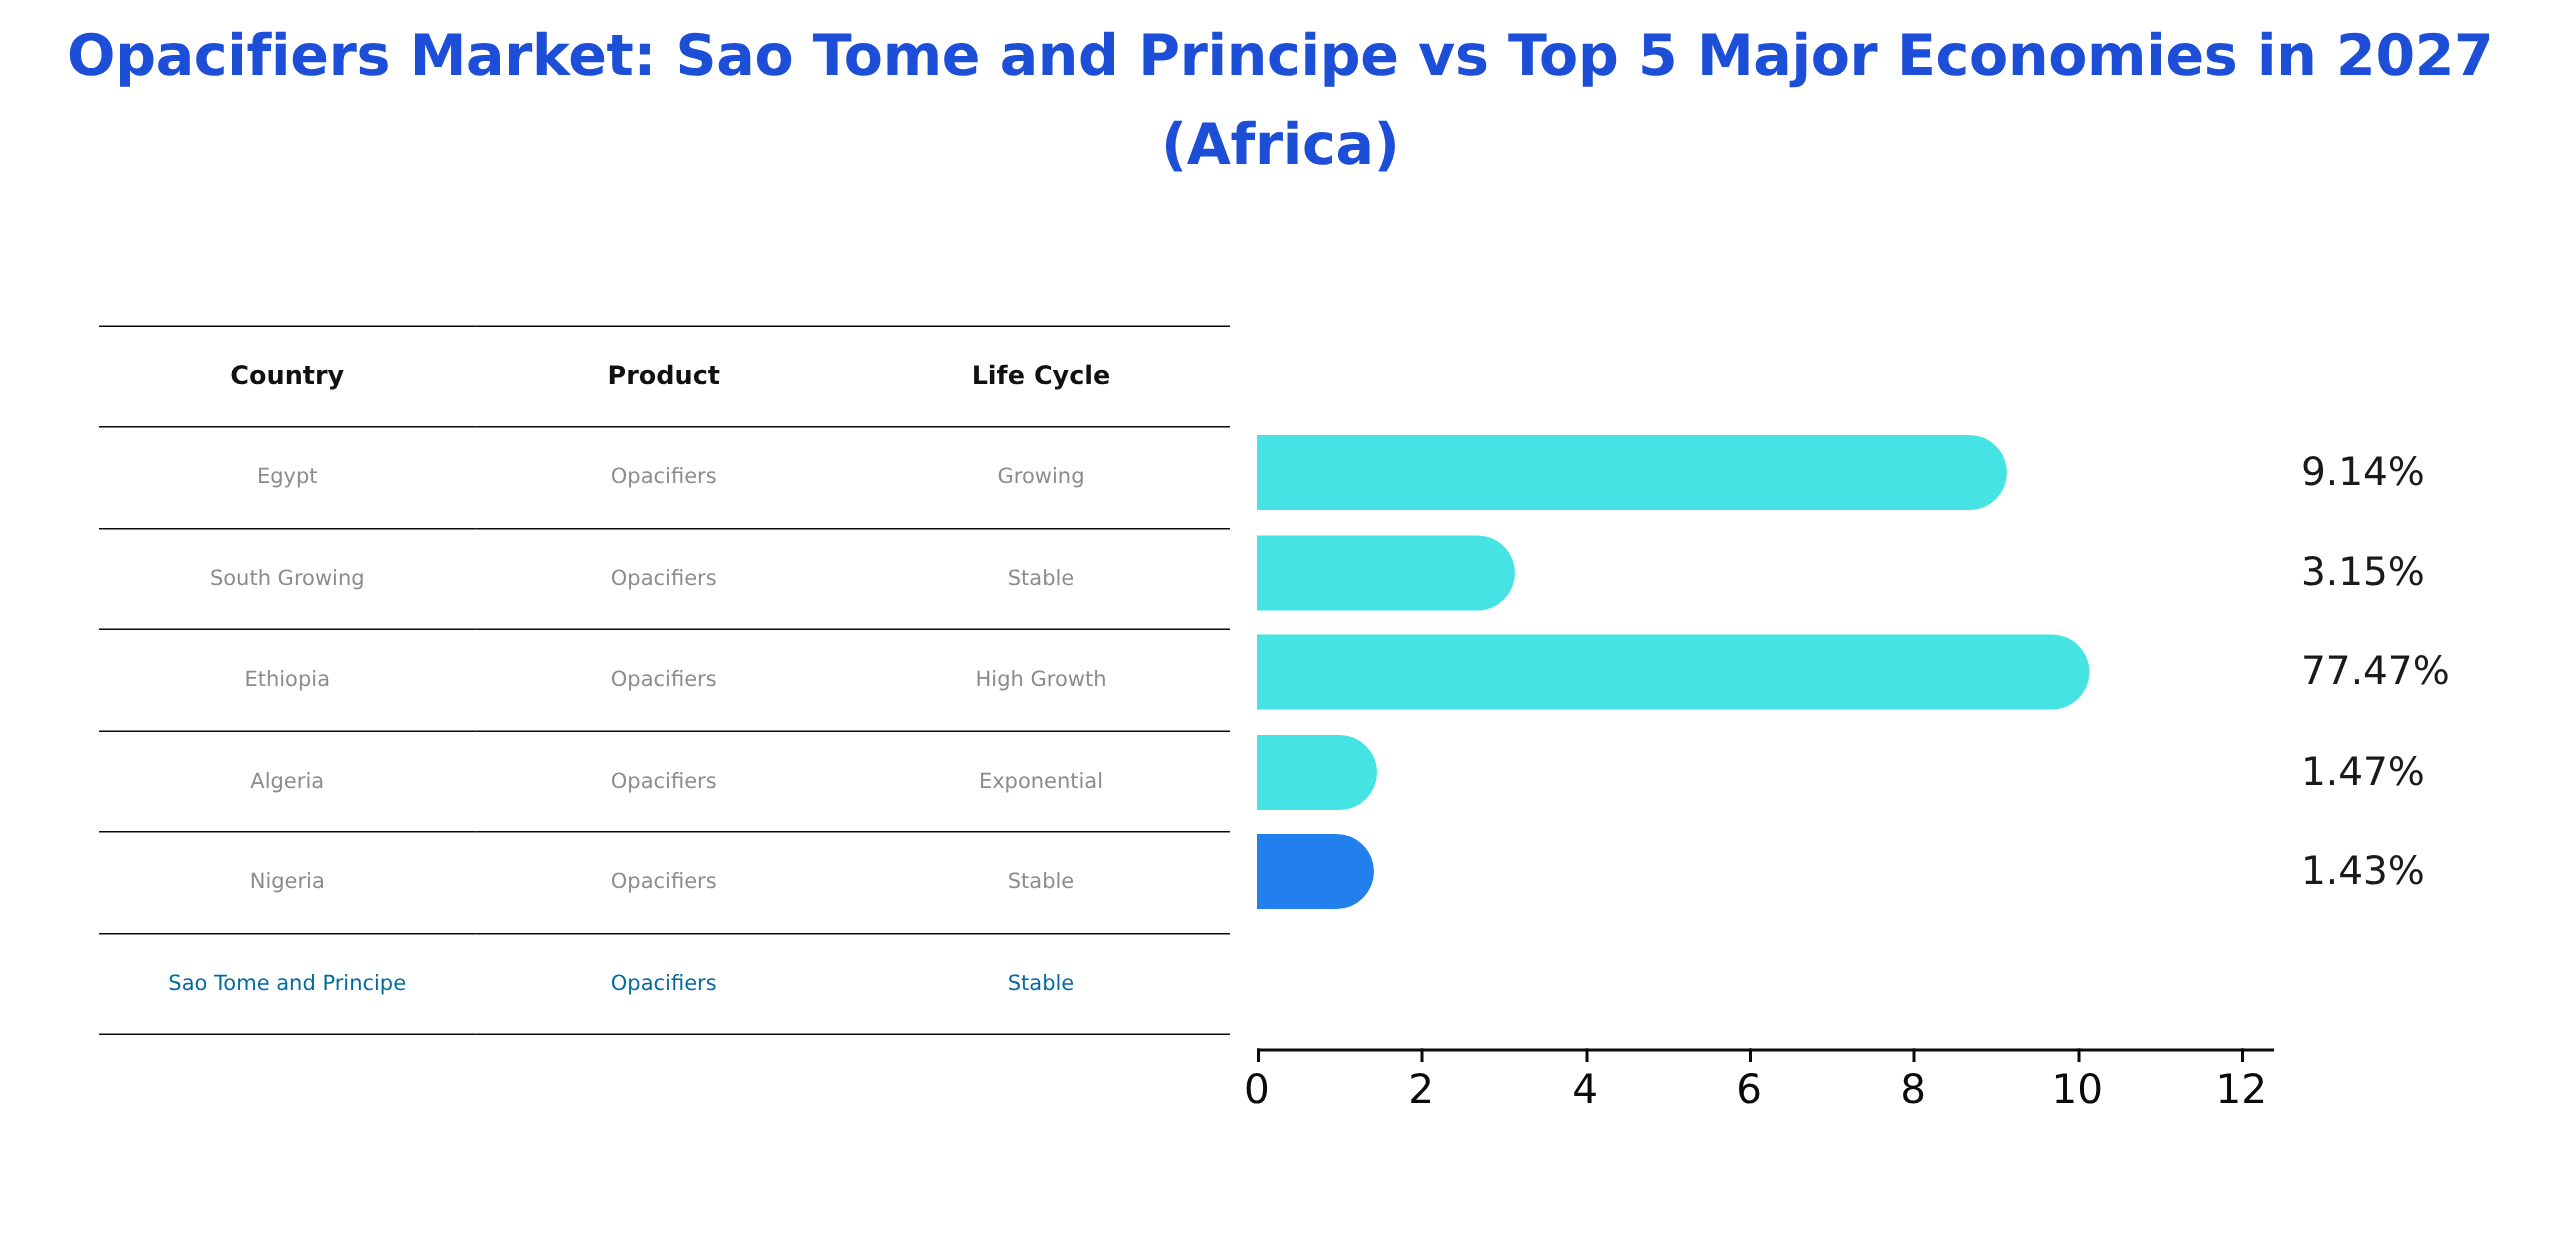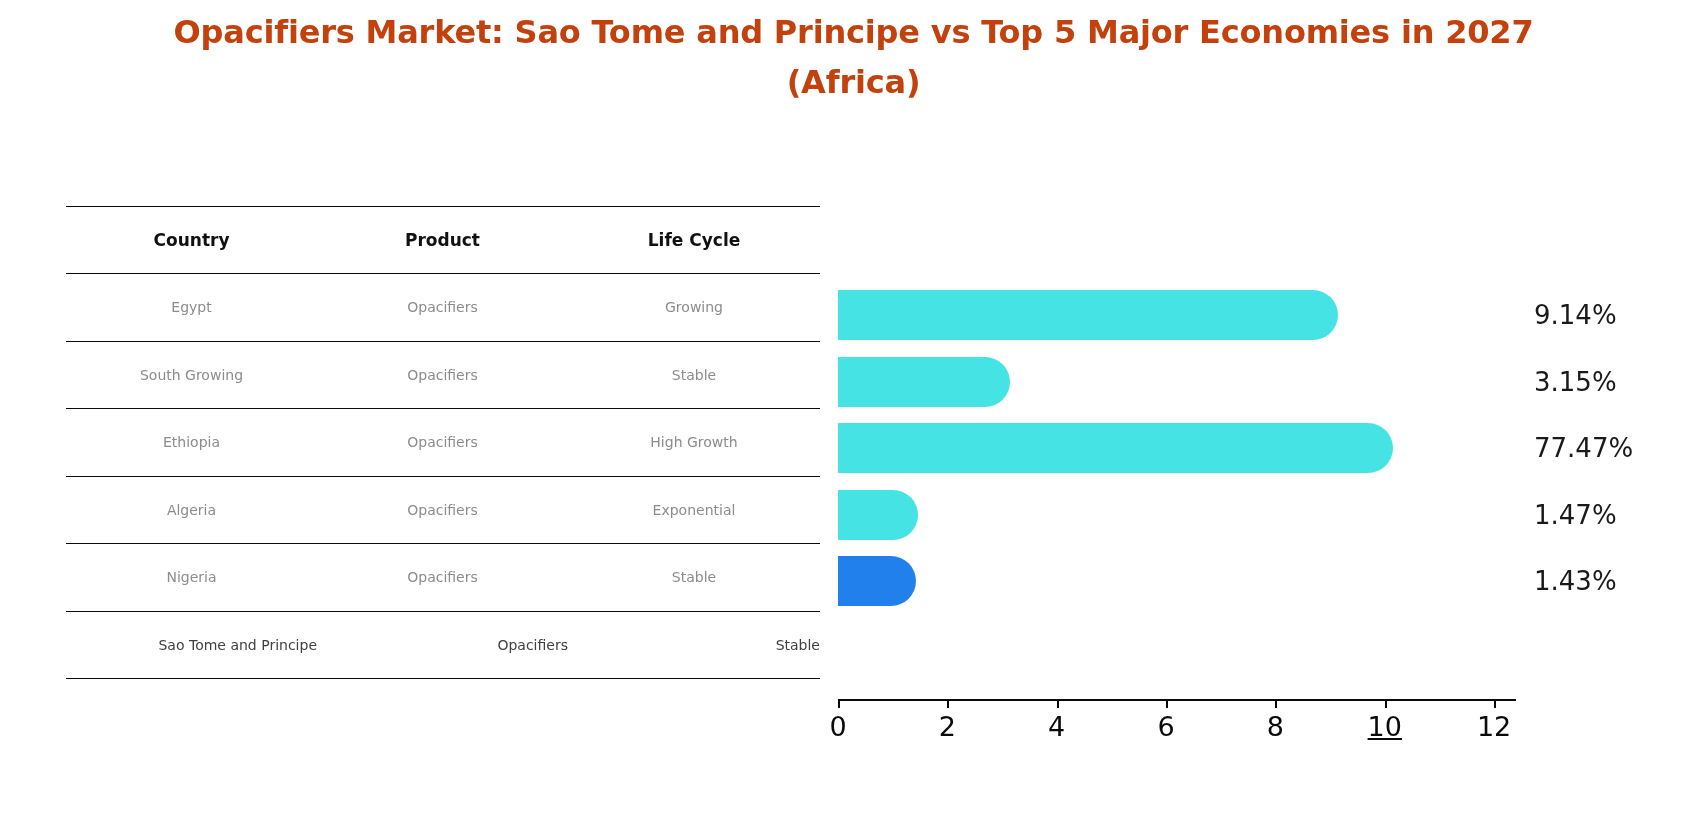--- a/index.html
+++ b/index.html
@@ -19,41 +19,41 @@
   #title-block {
     position: absolute;
     top: 8px;
     left: 0;
     width: 1707px;
     text-align: center;
   }
   .title-line {
     font-family: "DejaVu Sans", "Liberation Sans", sans-serif;
     font-weight: bold;
-    font-size: 32px;
-    color: #c2410c;
+    font-size: 38px;
+    color: #1d4ed8;
     line-height: 1.55;
     letter-spacing: -0.2px;
     white-space: nowrap;
   }
 
   
   #figure {
     position: absolute;
     top: 0;
     left: 0;
     width: 1707px;
     height: 823px;
   }
 
   
   #table-wrap {
     position: absolute;
     left: 66px;
-    top: 206px;
+    top: 217px;
     width: 754px;
   }
   table.info-table {
     border-collapse: collapse;
     width: 754px;
     table-layout: fixed;
   }
   table.info-table col.c-country { width: 251px; }
   table.info-table col.c-product { width: 251px; }
   table.info-table col.c-life    { width: 252px; }
@@ -75,22 +75,21 @@
     font-size: 14px;
     font-weight: normal;
     color: #8c8c8c;
     text-align: center;
     padding: 0;
     height: 66.5px;
     vertical-align: middle;
     border-bottom: 1.6px solid #0a0a0a;
   }
   table.info-table tr.highlight-row td {
-    color: #404040;
-    text-align: right;
+    color: #0369a1;
   }
 
   
   #chart {
     position: absolute;
     left: 838px;
     top: 282px;
     width: 678px;
     height: 418px;
     text-align: right;
@@ -244,18 +243,18 @@
       <div class="tick-label" style="left: 0px;">0</div>
       <div class="tick" style="left: 109.355px;"></div>
       <div class="tick-label" style="left: 109.355px;">2</div>
       <div class="tick" style="left: 218.71px;"></div>
       <div class="tick-label" style="left: 218.71px;">4</div>
       <div class="tick" style="left: 328.065px;"></div>
       <div class="tick-label" style="left: 328.065px;">6</div>
       <div class="tick" style="left: 437.419px;"></div>
       <div class="tick-label" style="left: 437.419px;">8</div>
       <div class="tick" style="left: 546.774px;"></div>
-      <div class="tick-label" style="left: 546.774px; text-decoration: underline;">10</div>
+      <div class="tick-label" style="left: 546.774px;">10</div>
       <div class="tick" style="left: 656.129px;"></div>
       <div class="tick-label" style="left: 656.129px;">12</div>
     </div>
 
 </div>
 
 </body></html>

